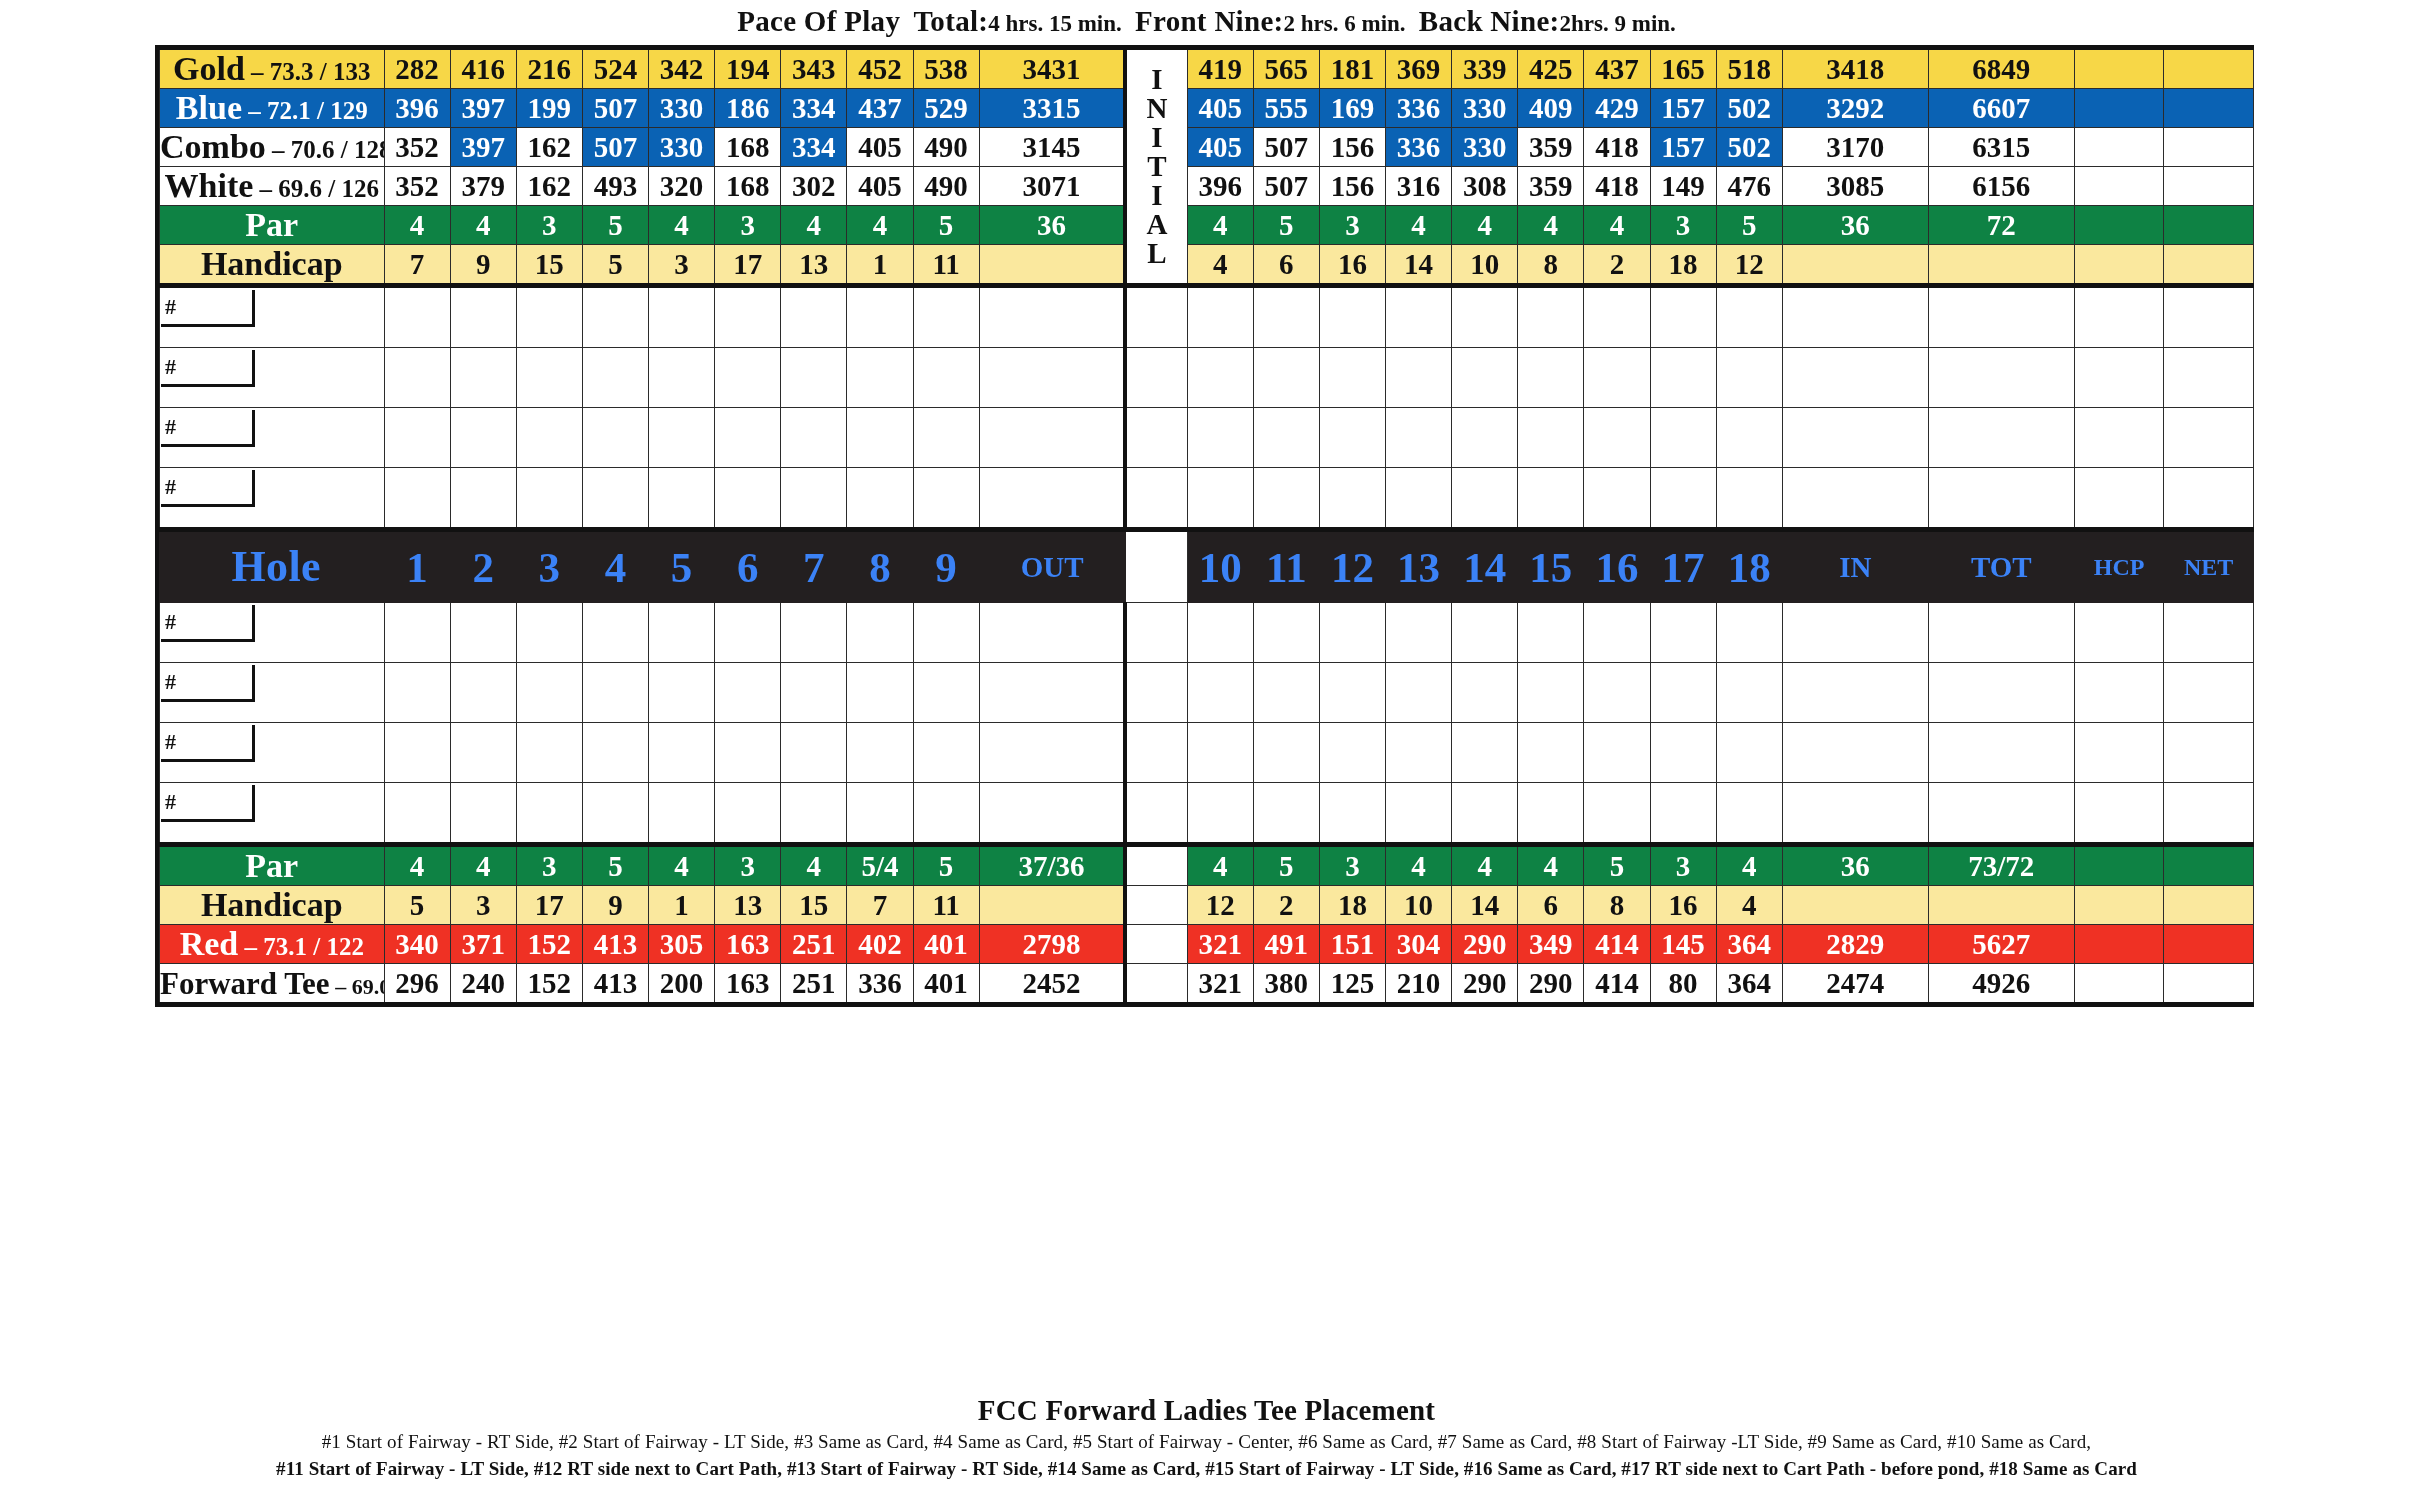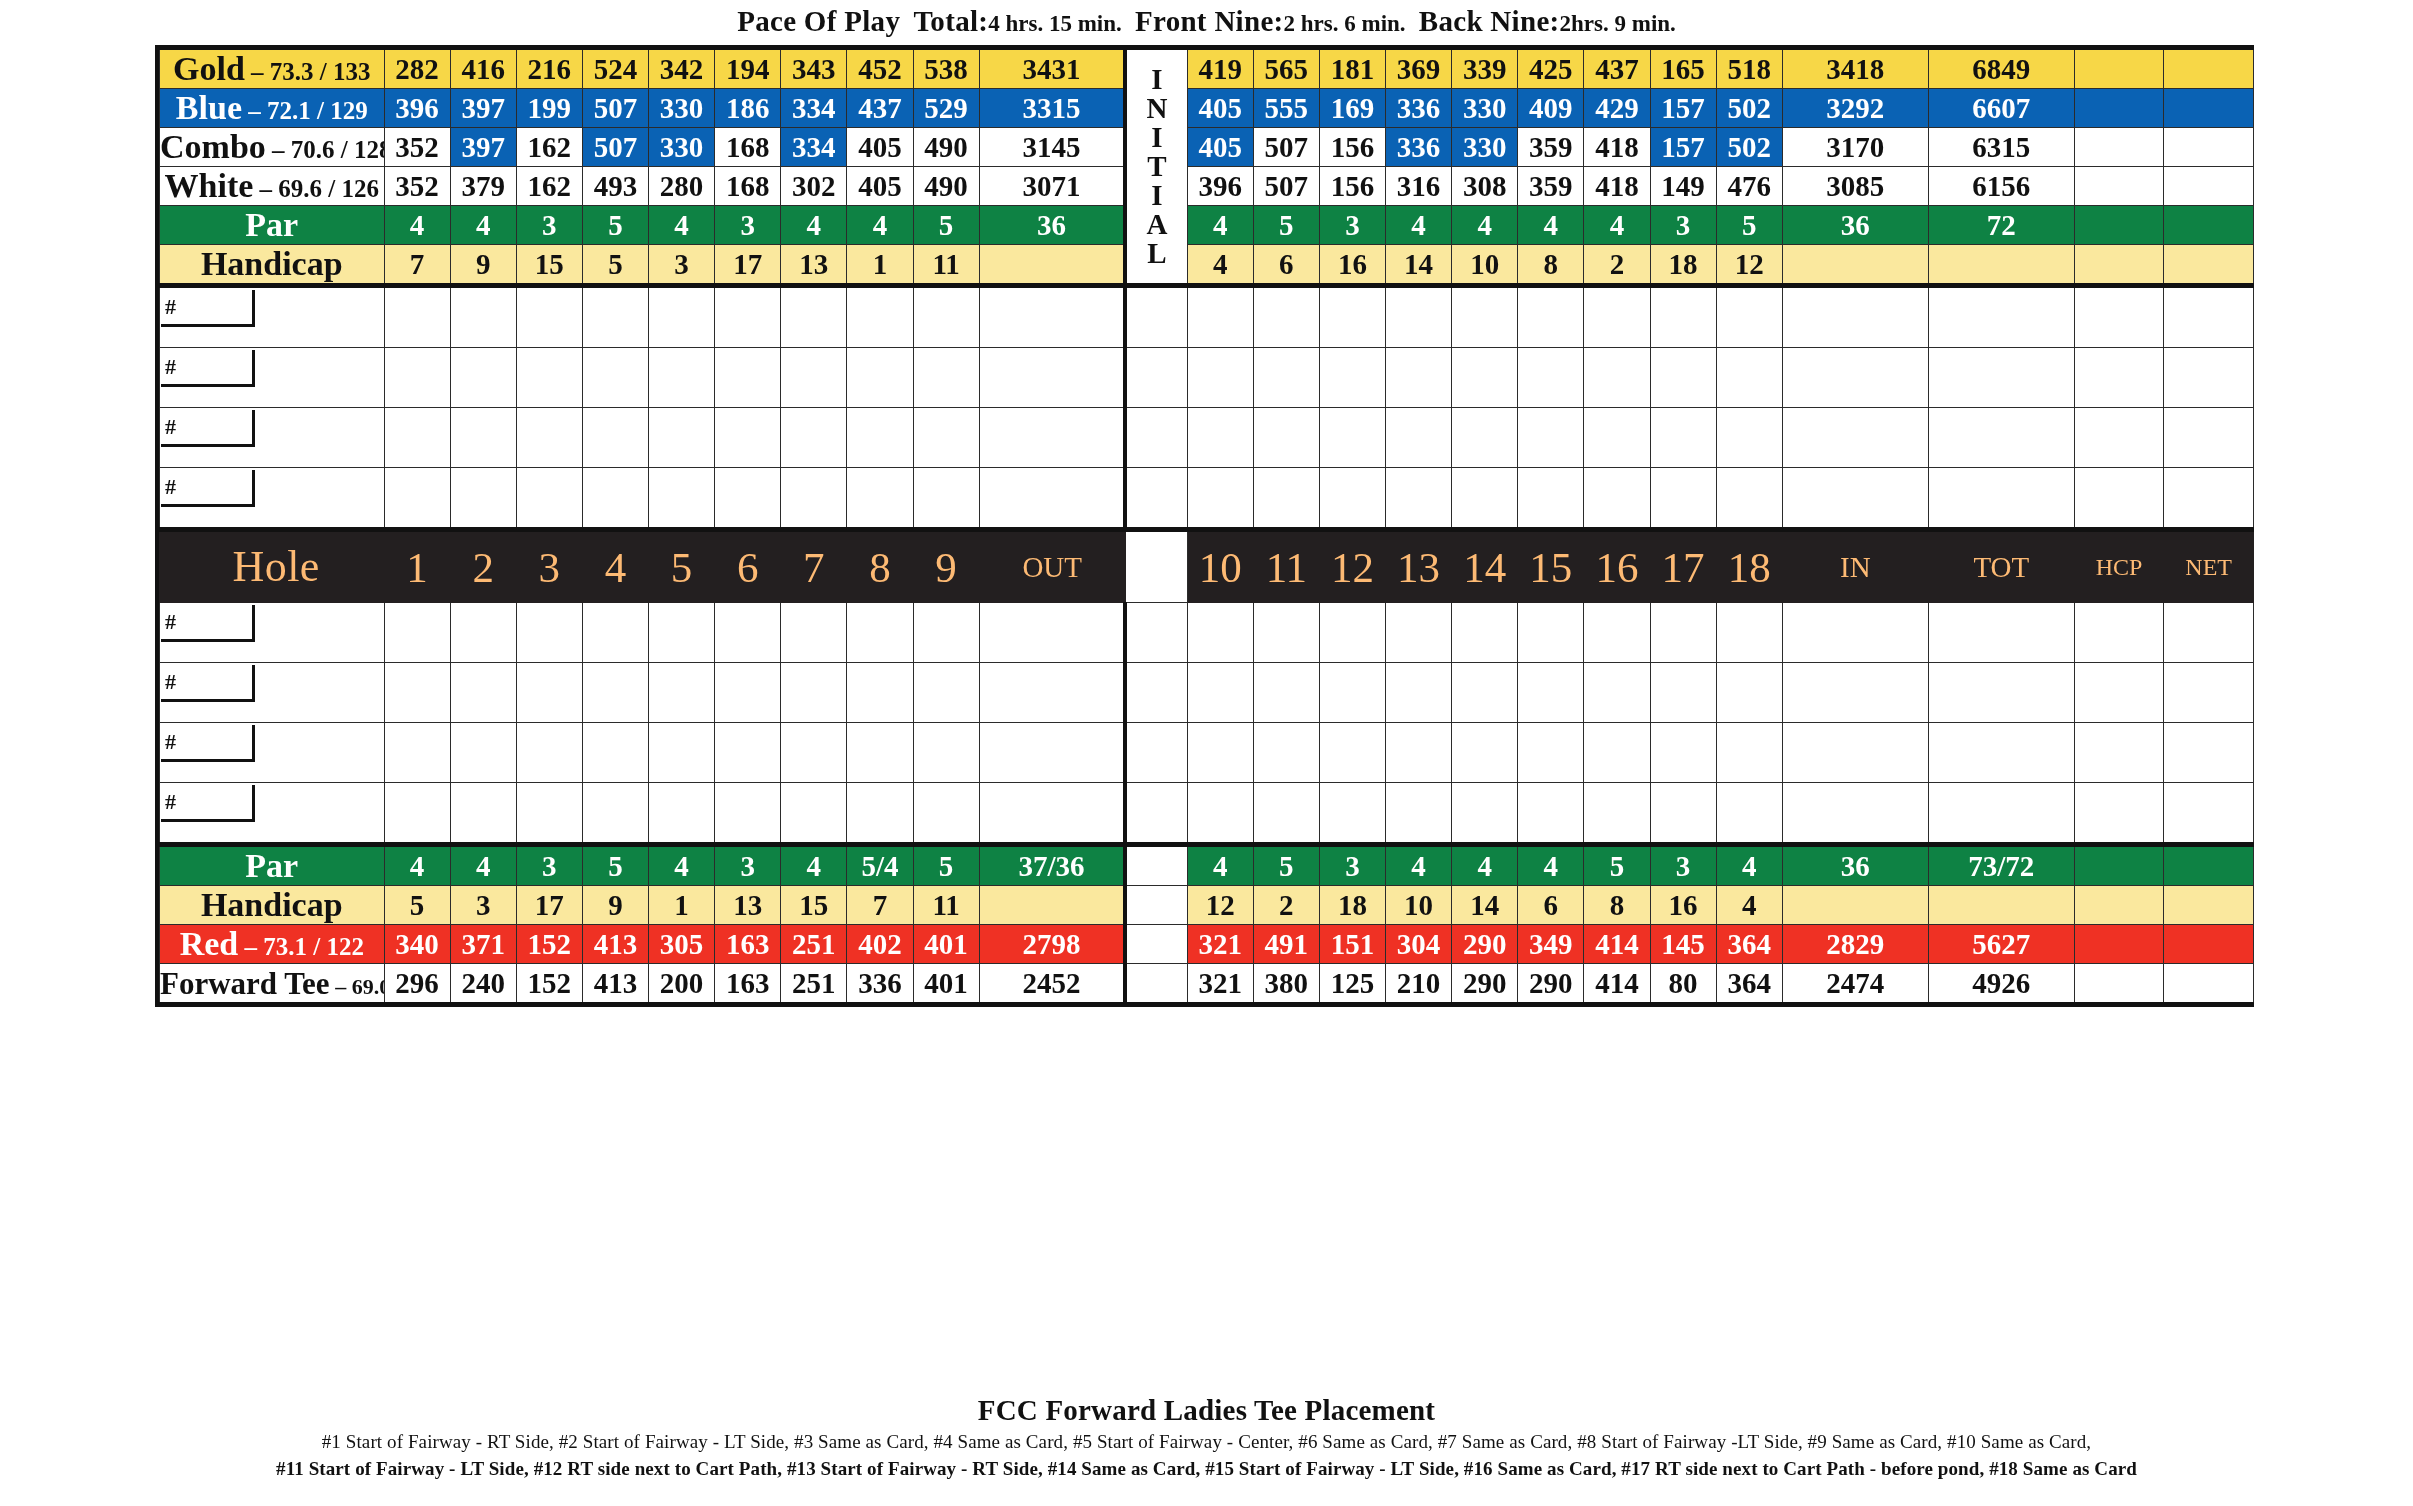--- a/index.html
+++ b/index.html
@@ -83,22 +83,22 @@
   .pbox{
     position:absolute;left:0.7px;top:1.5px;width:94px;height:37px;
     border-right:3.7px solid #111;border-bottom:3.7px solid #111;
     box-sizing:border-box;
     font-size:22px;font-weight:bold;text-align:left;
     padding-left:4.4px;line-height:34px;color:#111;
   }
 
   
   tr.holehdr td{
-    background:#231f20;color:#fdba74;height:70px;
-    font-size:43px;font-weight:normal;border:1.5px solid #231f20;
+    background:#231f20;color:#3b82f6;height:70px;
+    font-size:43px;font-weight:bold;border:1.5px solid #231f20;
   }
   tr.holehdr td.lbl{font-size:44px;padding-left:8.8px;letter-spacing:0.4px;}
   tr.holehdr td.small{font-size:29px;}
   tr.holehdr td.blanksep{background:#fff;border:1.5px solid #2b2b2b;}
 
   .thickTop   {border-top:5.1px solid #111 !important;}
   .thickBot   {border-bottom:5.1px solid #111 !important;}
   .thickRight {border-right:4.4px solid #111 !important;}
 
   
@@ -248,21 +248,21 @@
             <td class="plain">6315</td>
             <td class="plain"></td>
             <td class="plain"></td>
           </tr>
           <tr class="band">
             <td class="plain lbl "><span class="nm">White</span><span class="rt"> – 69.6 / 126</span></td>
             <td class="plain">352</td>
             <td class="plain">379</td>
             <td class="plain">162</td>
             <td class="plain">493</td>
-            <td class="plain">280</td>
+            <td class="plain">320</td>
             <td class="plain">168</td>
             <td class="plain">302</td>
             <td class="plain">405</td>
             <td class="plain">490</td>
             <td class="plain thickRight">3071</td>
             <td class="plain">396</td>
             <td class="plain">507</td>
             <td class="plain">156</td>
             <td class="plain">316</td>
             <td class="plain">308</td>

